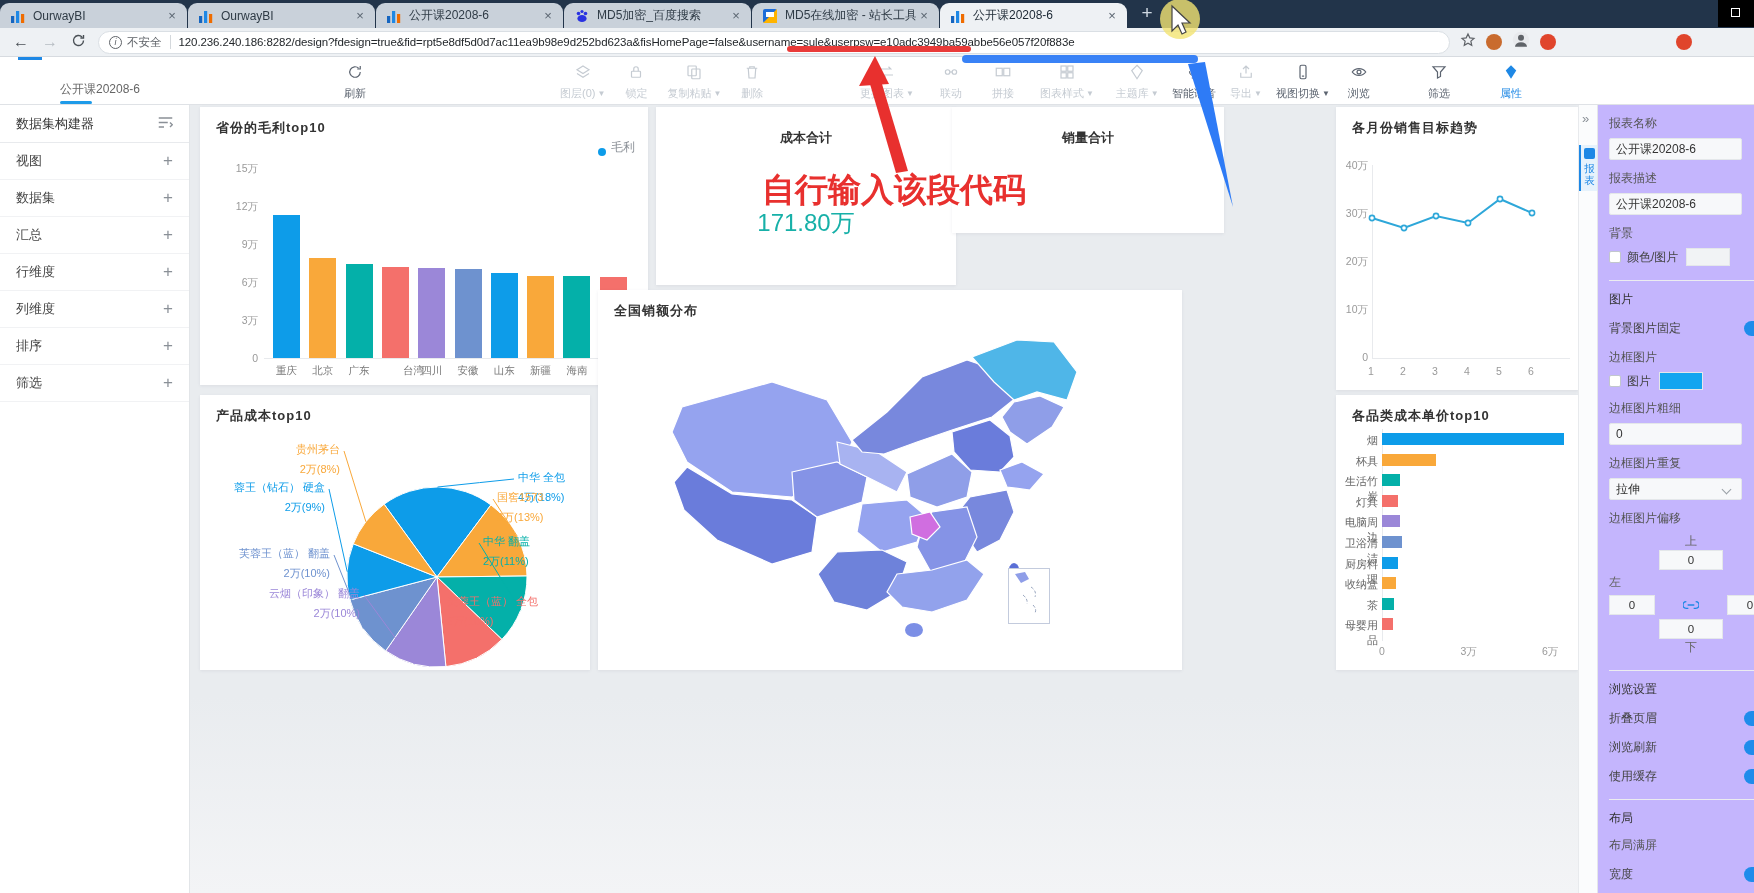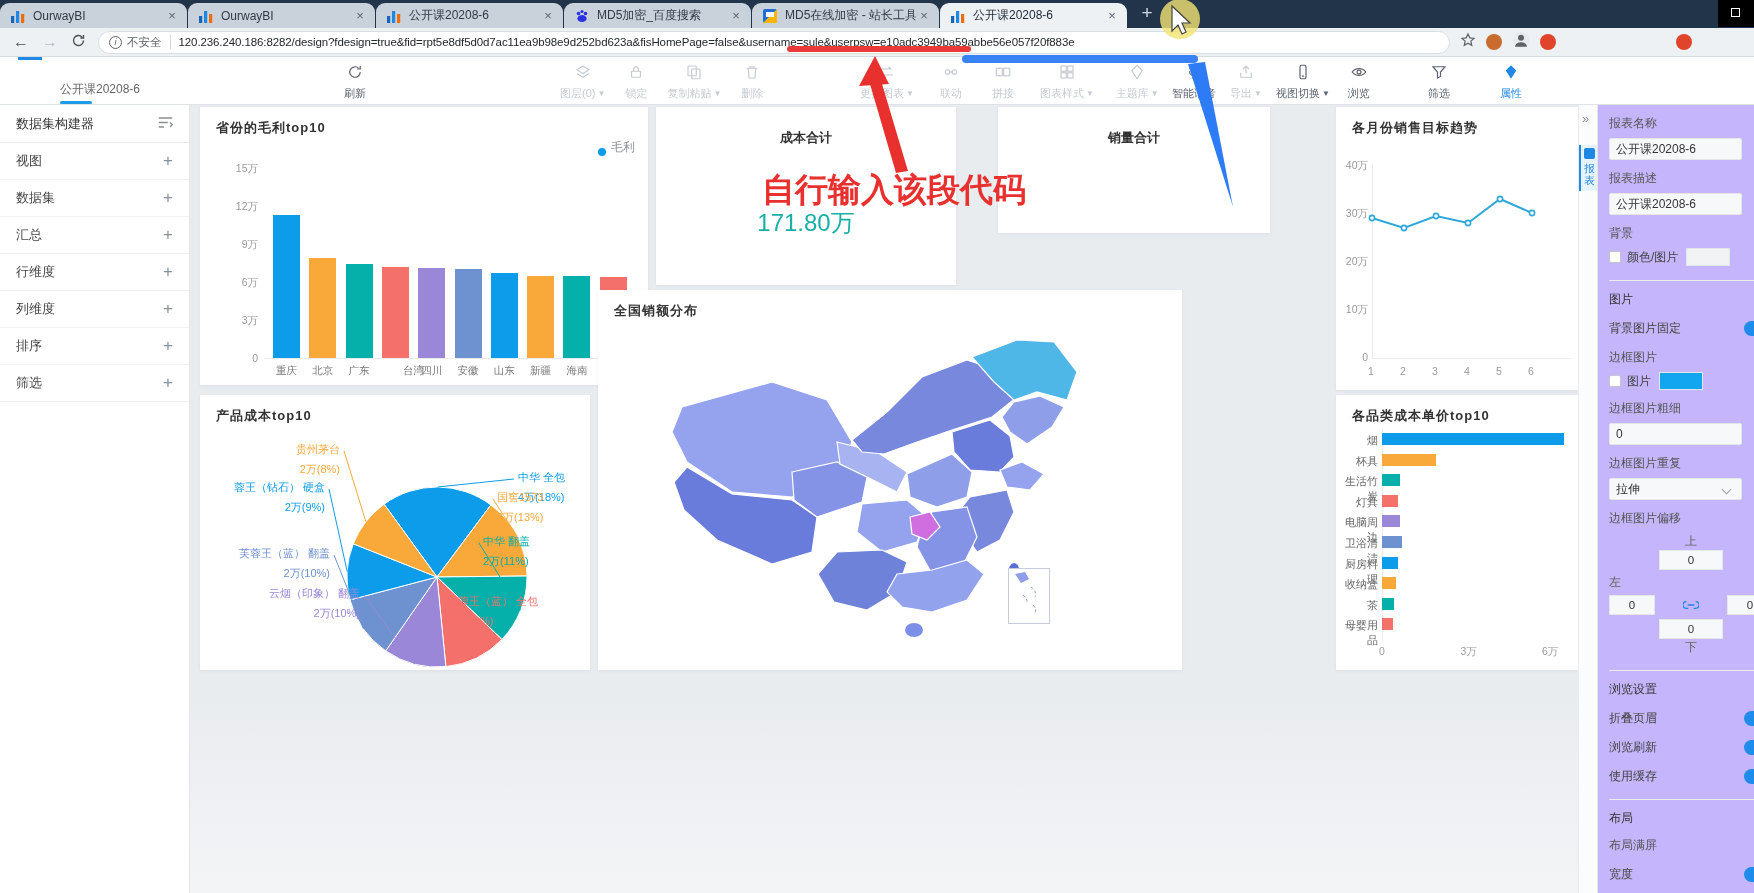--- a/index.html
+++ b/index.html
@@ -393,21 +393,21 @@
         <div class="axlabel" style="left:322.09999999999997px;top:257px;width:37px;text-align:center;color:#777;">新疆</div>
         <div style="position:absolute;left:363.4px;top:169px;width:27px;height:82px;background:#04b0a9;"></div>
         <div class="axlabel" style="left:358.4px;top:257px;width:37px;text-align:center;color:#777;">海南</div>
         <div style="position:absolute;left:399.7px;top:170px;width:27px;height:81px;background:#f4706b;"></div>
         <div class="axlabel" style="left:394.7px;top:257px;width:37px;text-align:center;color:#777;">河南</div>
       </div>
       <div class="panel" style="left: 466px; top: 2px; width: 300px; height: 178px;">
         <div class="kpi-title">成本合计</div>
   <div class="kpi-value" style="color:#17b0a8">171.80万</div>
       </div>
-      <div class="panel" style="left: 808px; top: 2px; width: 272px; height: 126px;">
+      <div class="panel" style="left: 762px; top: 2px; width: 272px; height: 126px;">
         <div class="kpi-title">销量合计</div>
       </div>
       <div class="panel" style="left: 1146px; top: 2px; width: 242px; height: 283px;">
         <div class="ptitle">各月份销售目标趋势</div>
         <div class="axlabel" style="right:210px;top:52px;">40万</div>
         <div class="axlabel" style="right:210px;top:100px;">30万</div>
         <div class="axlabel" style="right:210px;top:148px;">20万</div>
         <div class="axlabel" style="right:210px;top:196px;">10万</div>
         <div class="axlabel" style="right:210px;top:244px;">0</div>
         <div style="position:absolute;left:36px;top:58px;width:1px;height:193px;background:#e8eaed;"></div>

